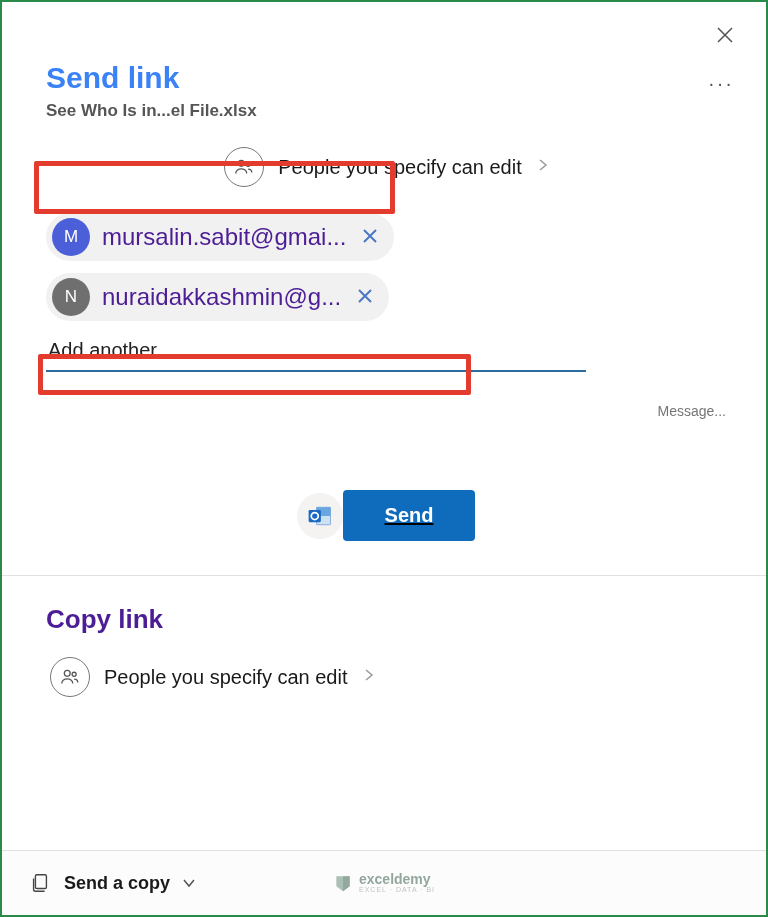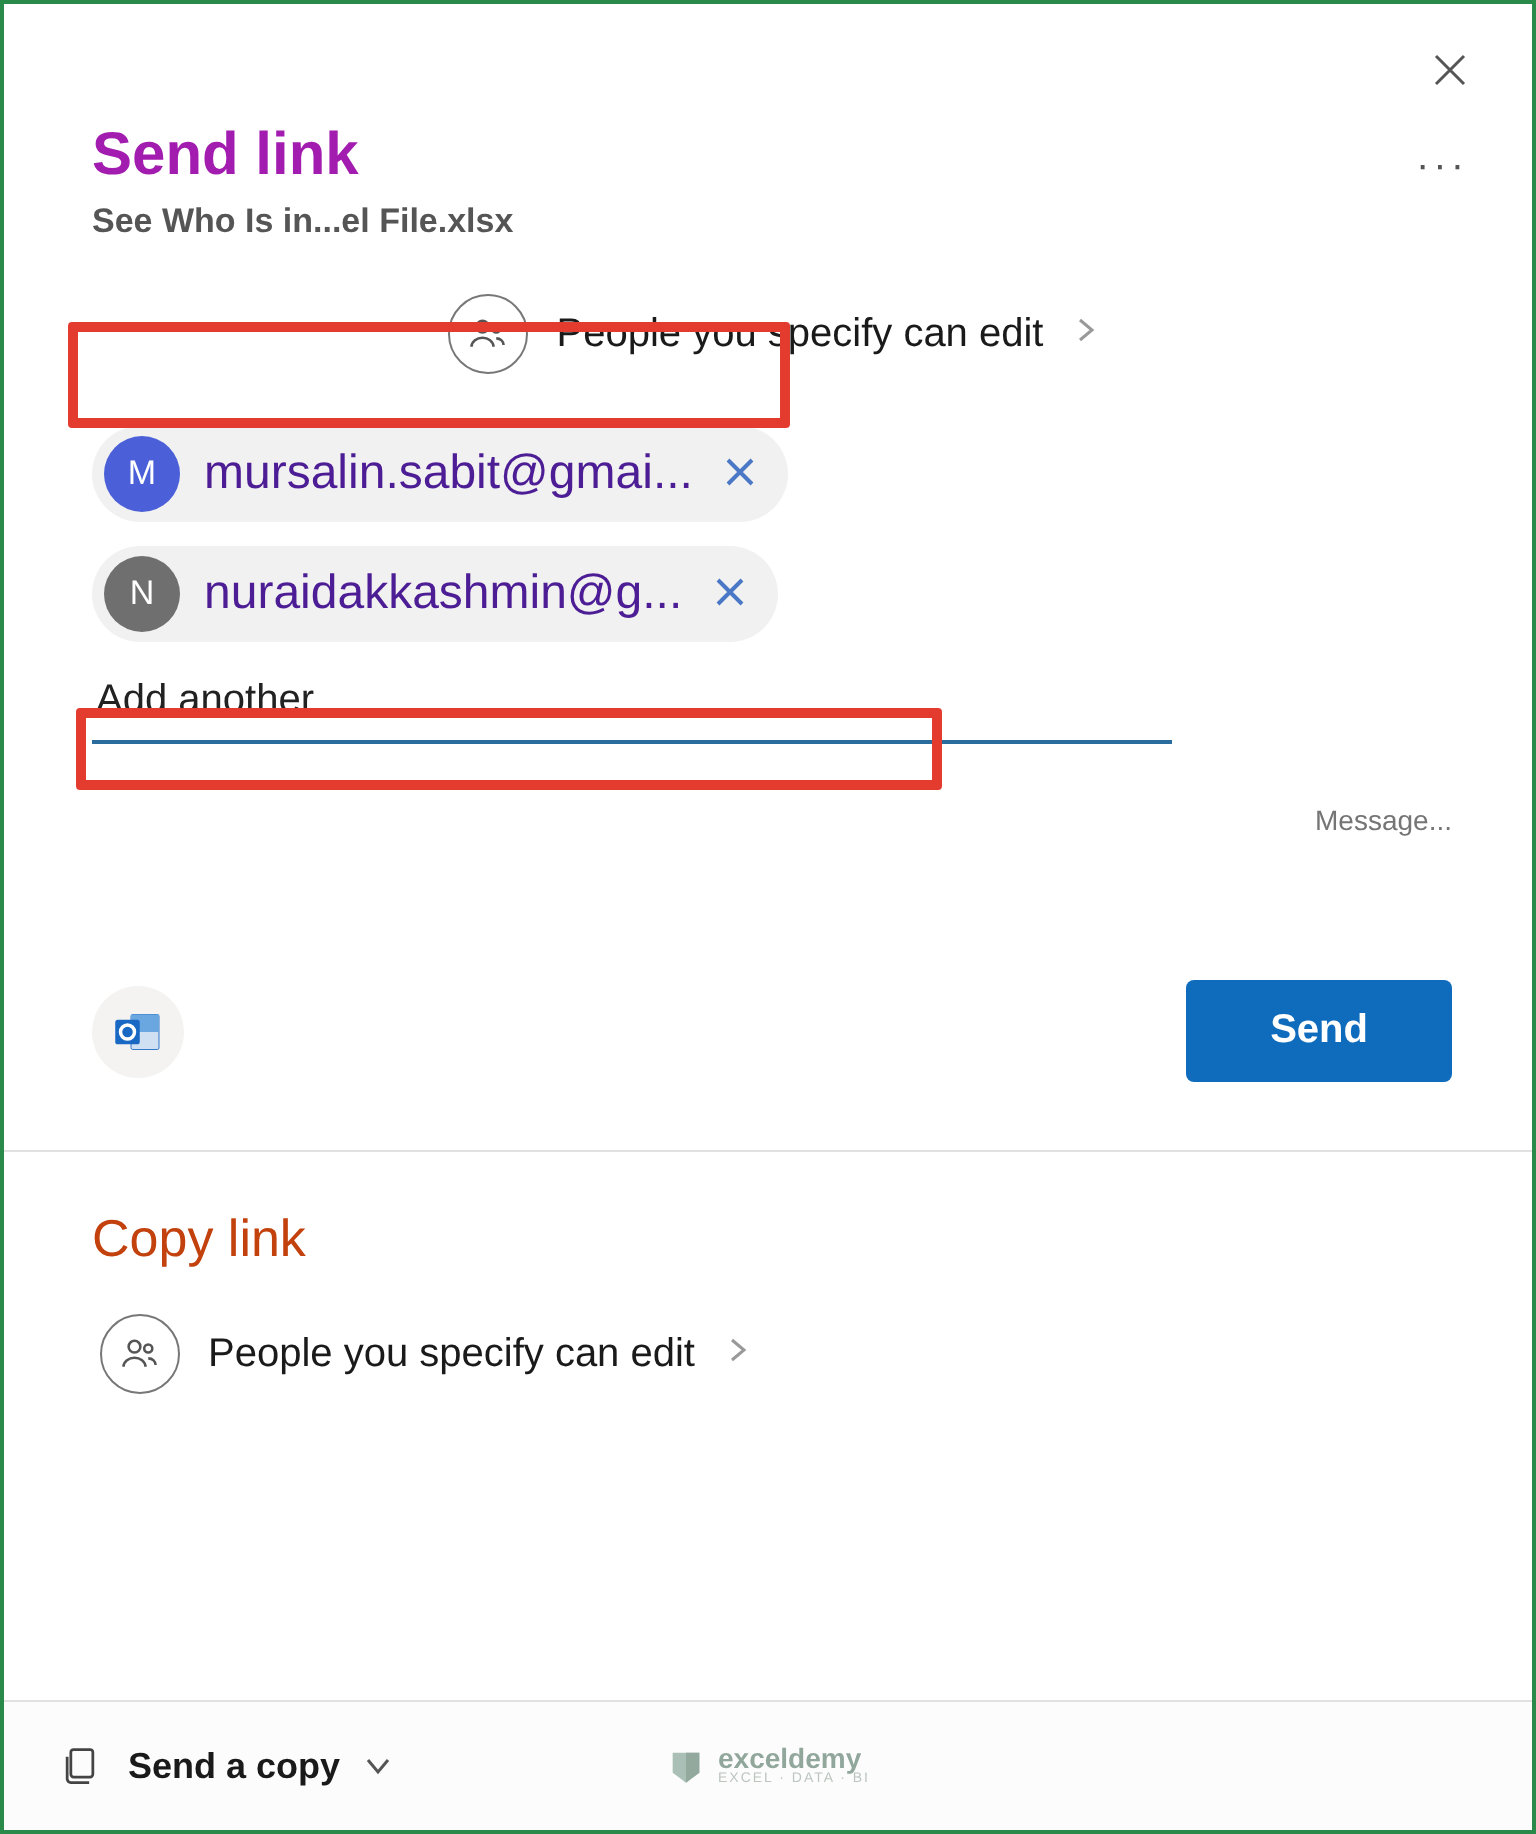--- a/index.html
+++ b/index.html
@@ -41,21 +41,21 @@
   }
   .content {
     padding: 0 40px 0 44px;
     flex: 1;
     display: flex;
     flex-direction: column;
   }
   .title {
     font-size: 30px;
     font-weight: 600;
-    color: #a21caf;
+    color: #3b82f6;
     margin-top: -38px;
   }
   .subtitle {
     font-size: 17px;
     color: #555;
     margin-top: 6px;
     font-weight: bold;
   }
   .permission-row {
     display: inline-flex;
@@ -152,23 +152,24 @@
     border: none;
     font-size: 14px;
     color: #888;
     outline: none;
     width: 100%;
     text-align: right;
   }
   .send-row {
     margin-top: 70px;
     display: flex;
-    justify-content: space-between;
+    justify-content: center;
     align-items: center;
     padding-bottom: 34px;
+    text-decoration: underline;
   }
   .outlook-icon {
     width: 46px;
     height: 46px;
     border-radius: 50%;
     background: #f4f3f2;
     display: flex;
     align-items: center;
     justify-content: center;
   }
@@ -186,22 +187,22 @@
   .divider {
     height: 1px;
     background: #e1e1e1;
     margin: 0 -40px 0 -44px;
   }
   .copy-section {
     padding: 28px 0 30px 0;
   }
   .copy-title {
     font-size: 26px;
-    font-weight: 400;
-    color: #c2410c;
+    font-weight: 700;
+    color: #4c1d95;
     margin-bottom: 18px;
   }
   .copy-row {
     display: flex;
     align-items: center;
     justify-content: space-between;
   }
   .copy-left {
     display: flex;
     align-items: center;

